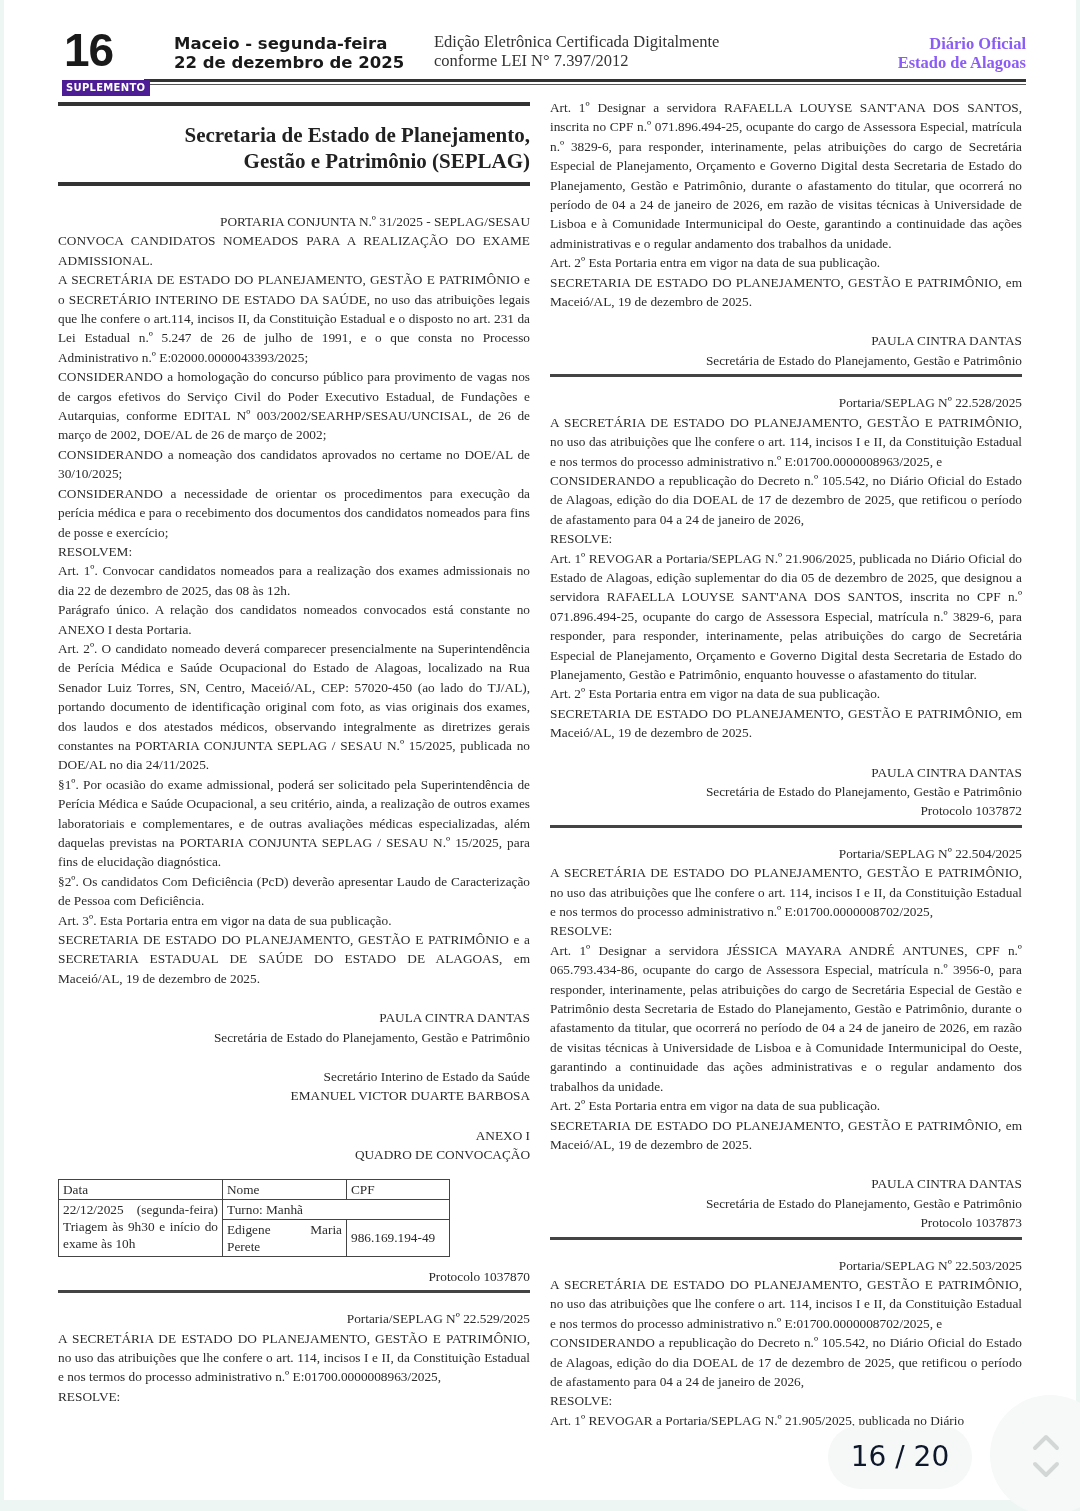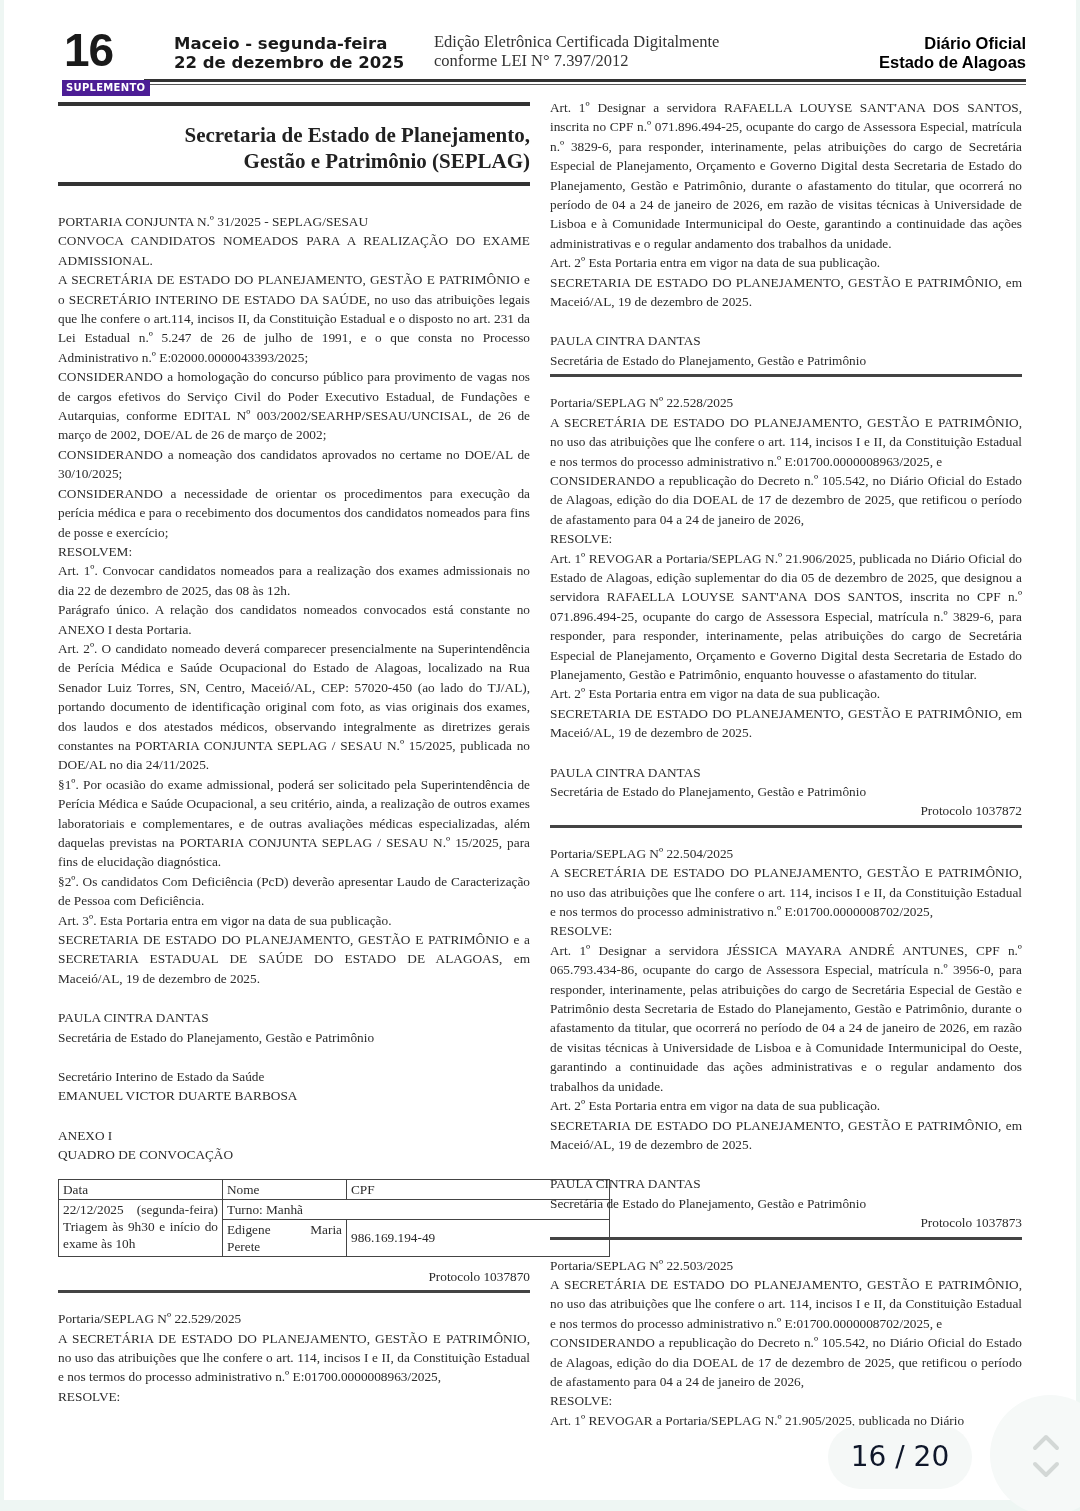--- a/index.html
+++ b/index.html
@@ -9,36 +9,36 @@
     font-family: "Liberation Serif", serif; color: #2b2b2b;
   }
   .page {
     position: absolute; left: 4px; top: 0; width: 1072px; height: 1500px;
     background: #ffffff; overflow: hidden;
   }
   
   .hdr-num { position: absolute; left: 60px; top: 26px; font-family: "Liberation Sans", sans-serif; font-weight: bold; font-size: 46px; line-height: 48px; color: #1a1a1a; letter-spacing: -1px; text-align: center; }
   .hdr-date { position: absolute; left: 170px; top: 34px; font-family: "DejaVu Sans", sans-serif; font-weight: bold; font-size: 16.5px; line-height: 19px; color: #1a1a1a; }
   .hdr-center { position: absolute; left: 430px; width: 370px; top: 32px; text-align: left; font-size: 16.5px; line-height: 19px; color: #333; }
-  .hdr-right { position: absolute; right: 50px; top: 34px; text-align: right; font-family: Liberation Sans, sans-serif; font-weight: bold; font-size: 16.5px; line-height: 19px; color: #000000; }
+  .hdr-right { position: absolute; right: 50px; top: 34px; text-align: right; font-family: Liberation Serif, serif; font-weight: bold; font-size: 16.5px; line-height: 19px; color: #8b5cf6; }
   .hdr-rule1 { position: absolute; left: 140px; right: 50px; top: 79px; height: 3px; background: #333; }
   .hdr-rule2 { position: absolute; left: 140px; right: 50px; top: 84px; height: 1px; background: #555; }
   .supl { position: absolute; left: 58px; top: 80px; width: 88px; height: 16px; background: #4c1d95; color: #fff; font-family: "DejaVu Sans", sans-serif; font-weight: bold; font-size: 10px; line-height: 16px; padding-left: 4px; box-sizing: border-box; letter-spacing: 0.3px; }
   .col { position: absolute; font-size: 13.3px; line-height: 19.4px; text-align: justify; }
   .col-left { left: 54px; width: 472px; top: 100px; }
   .col-right { left: 546px; width: 472px; top: 98px; }
   .thick-rule { height: 4px; background: #333; margin: 2px 0; }
   .sec-title { text-align: right; font-weight: bold; font-size: 21px; line-height: 26px; color: #222; margin: 16px 0 8px; }
-  .center { text-align: left; }
+  .center { text-align: right; }
   .right { text-align: right; }
   p { margin: 0; }
   .gap-s { height: 16px; }
   .gap-m { height: 20px; }
   .hr { height: 3px; background: #444; margin: 4px 0 0; }
-  table.conv { border-collapse: collapse; width: 552px; margin-top: 14px; font-size: 13.3px; line-height: 17px; }
+  table.conv { border-collapse: collapse; width: 392px; margin-top: 14px; font-size: 13.3px; line-height: 17px; }
   table.conv td { border: 1.5px solid #444; padding: 1px 4px; vertical-align: top; }
   .pager { position: absolute; left: 828px; top: 1425px; width: 144px; height: 64px; border-radius: 32px; background: #f5f8f7; color: #0f172a; font-family: "DejaVu Sans", sans-serif; font-size: 28px; line-height: 64px; text-align: center; }
   .nav-btn { position: absolute; left: 990px; top: 1395px; width: 120px; height: 120px; border-radius: 60px; background: #f6f9f8; }
   .chev { position: absolute; left: 1032px; width: 28px; height: 28px; }
 </style>
 </head>
 <body>
 
 <div class="page">
 

